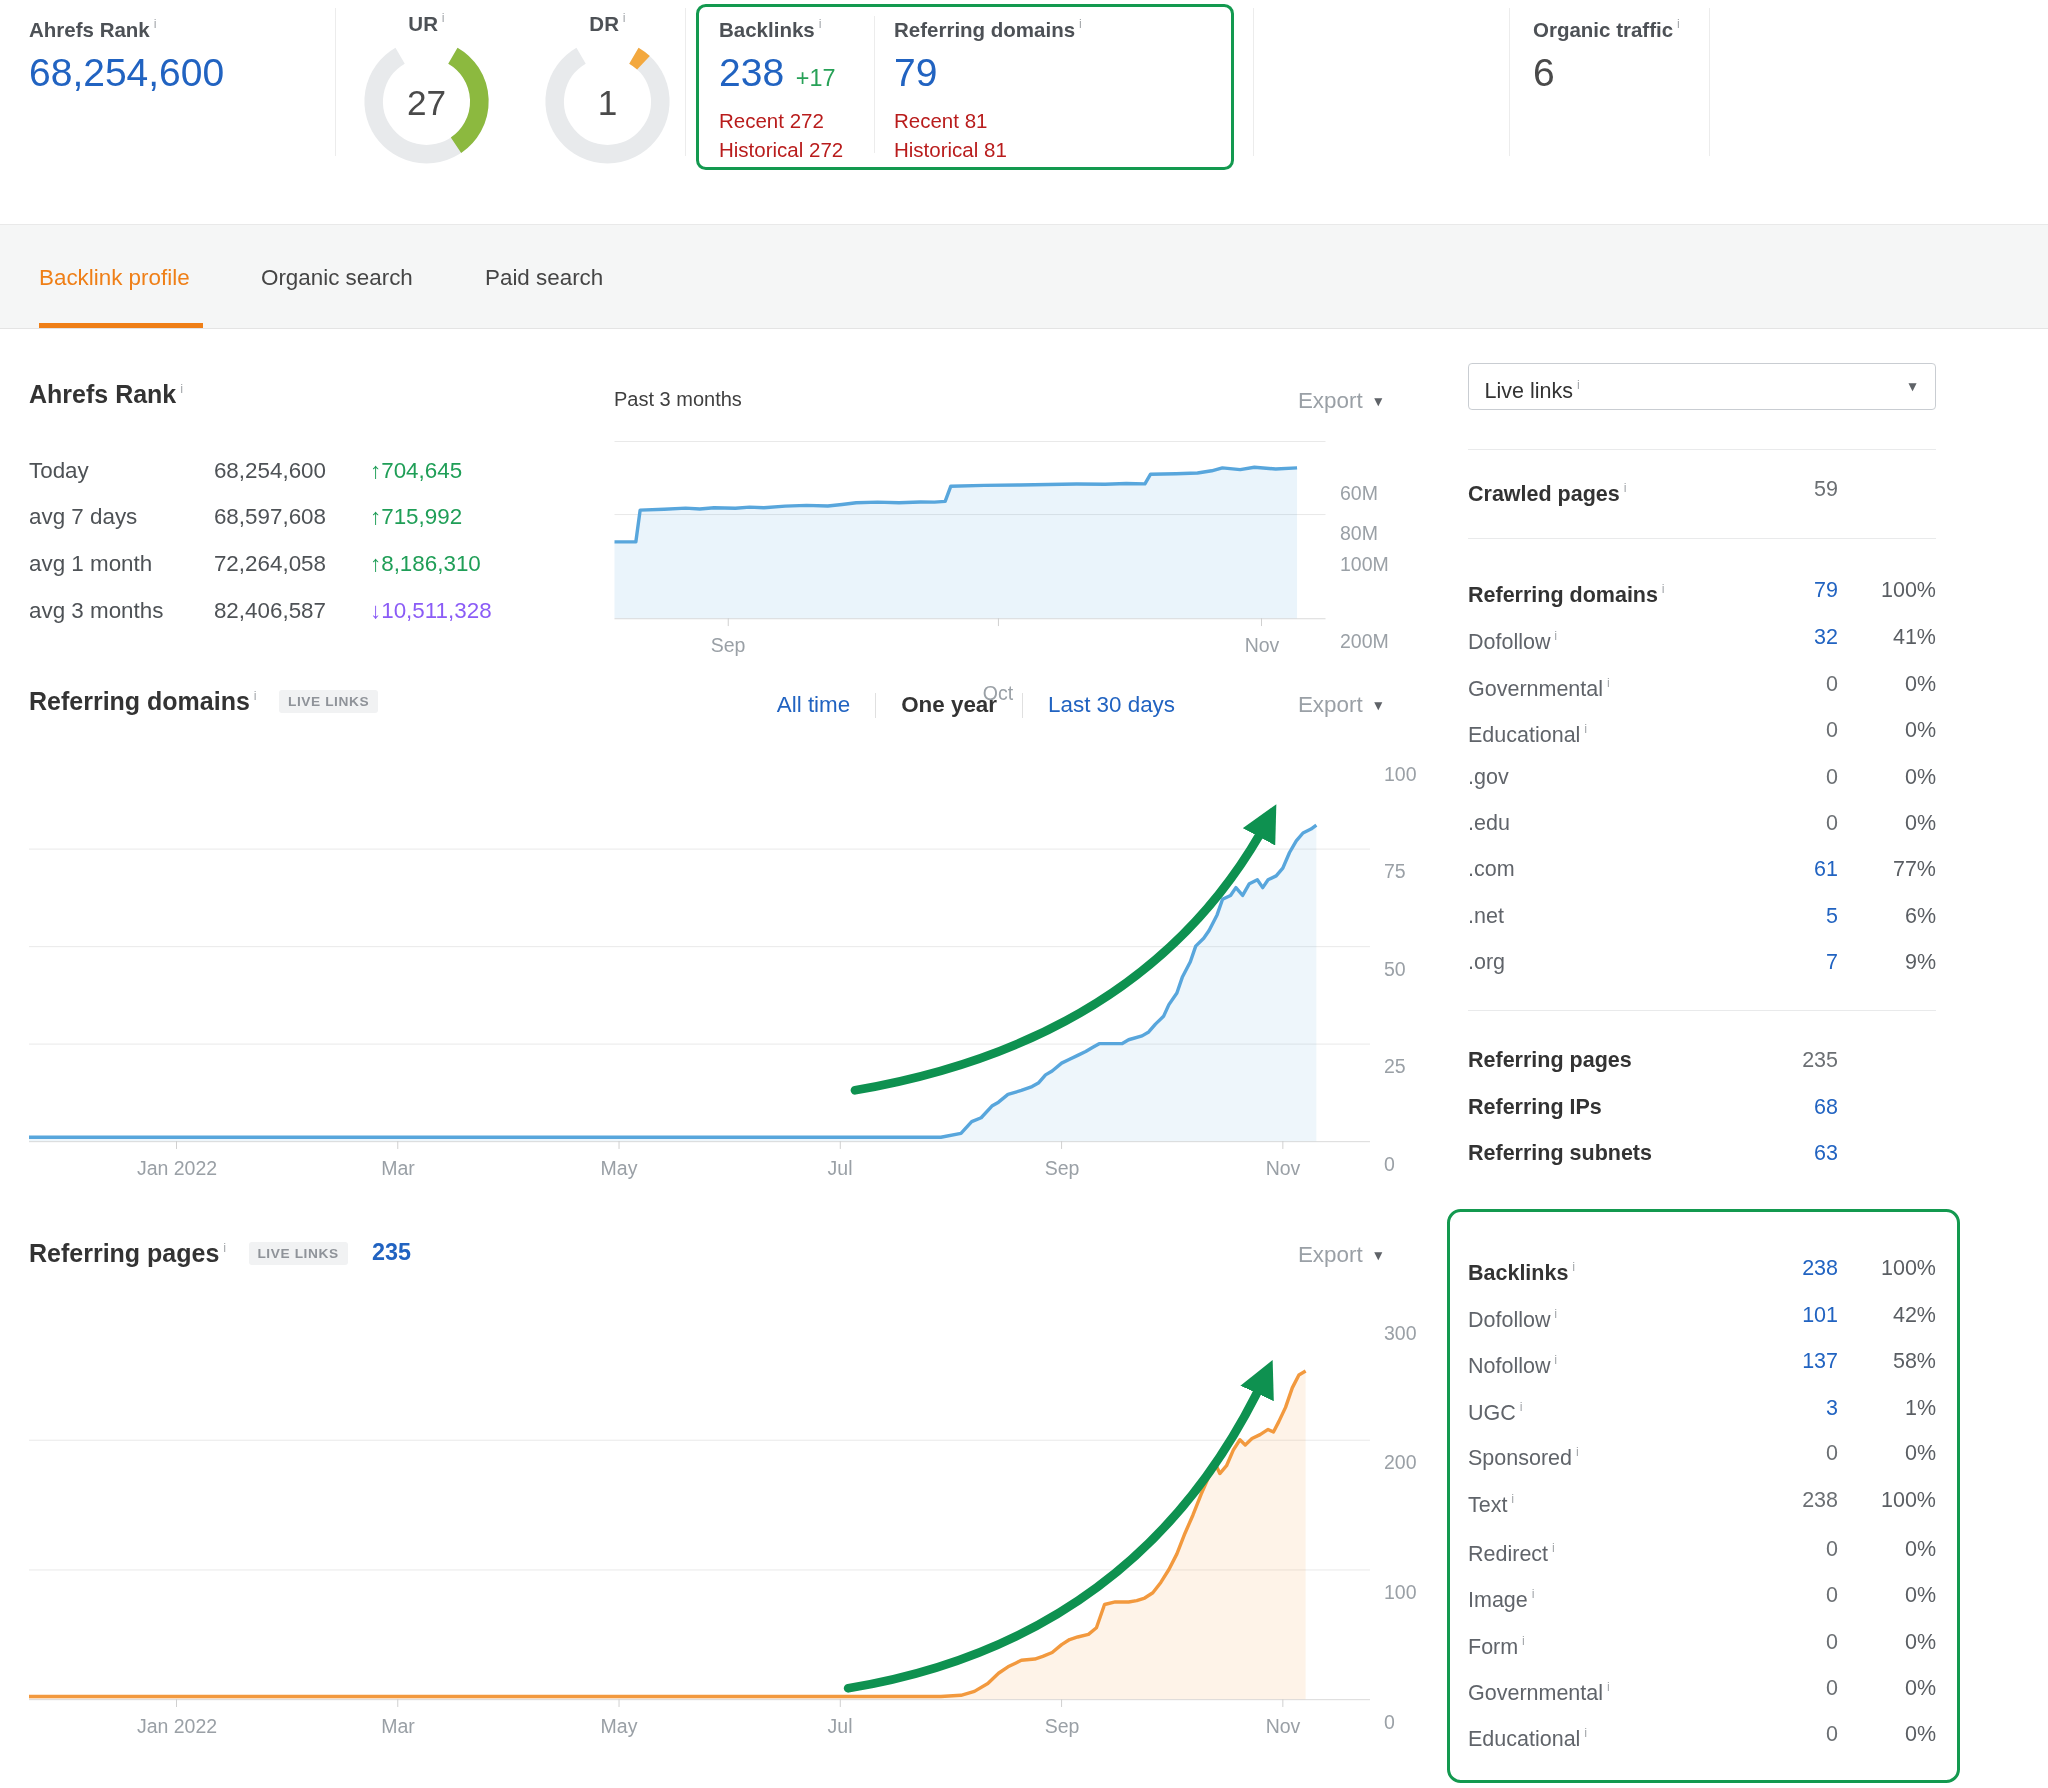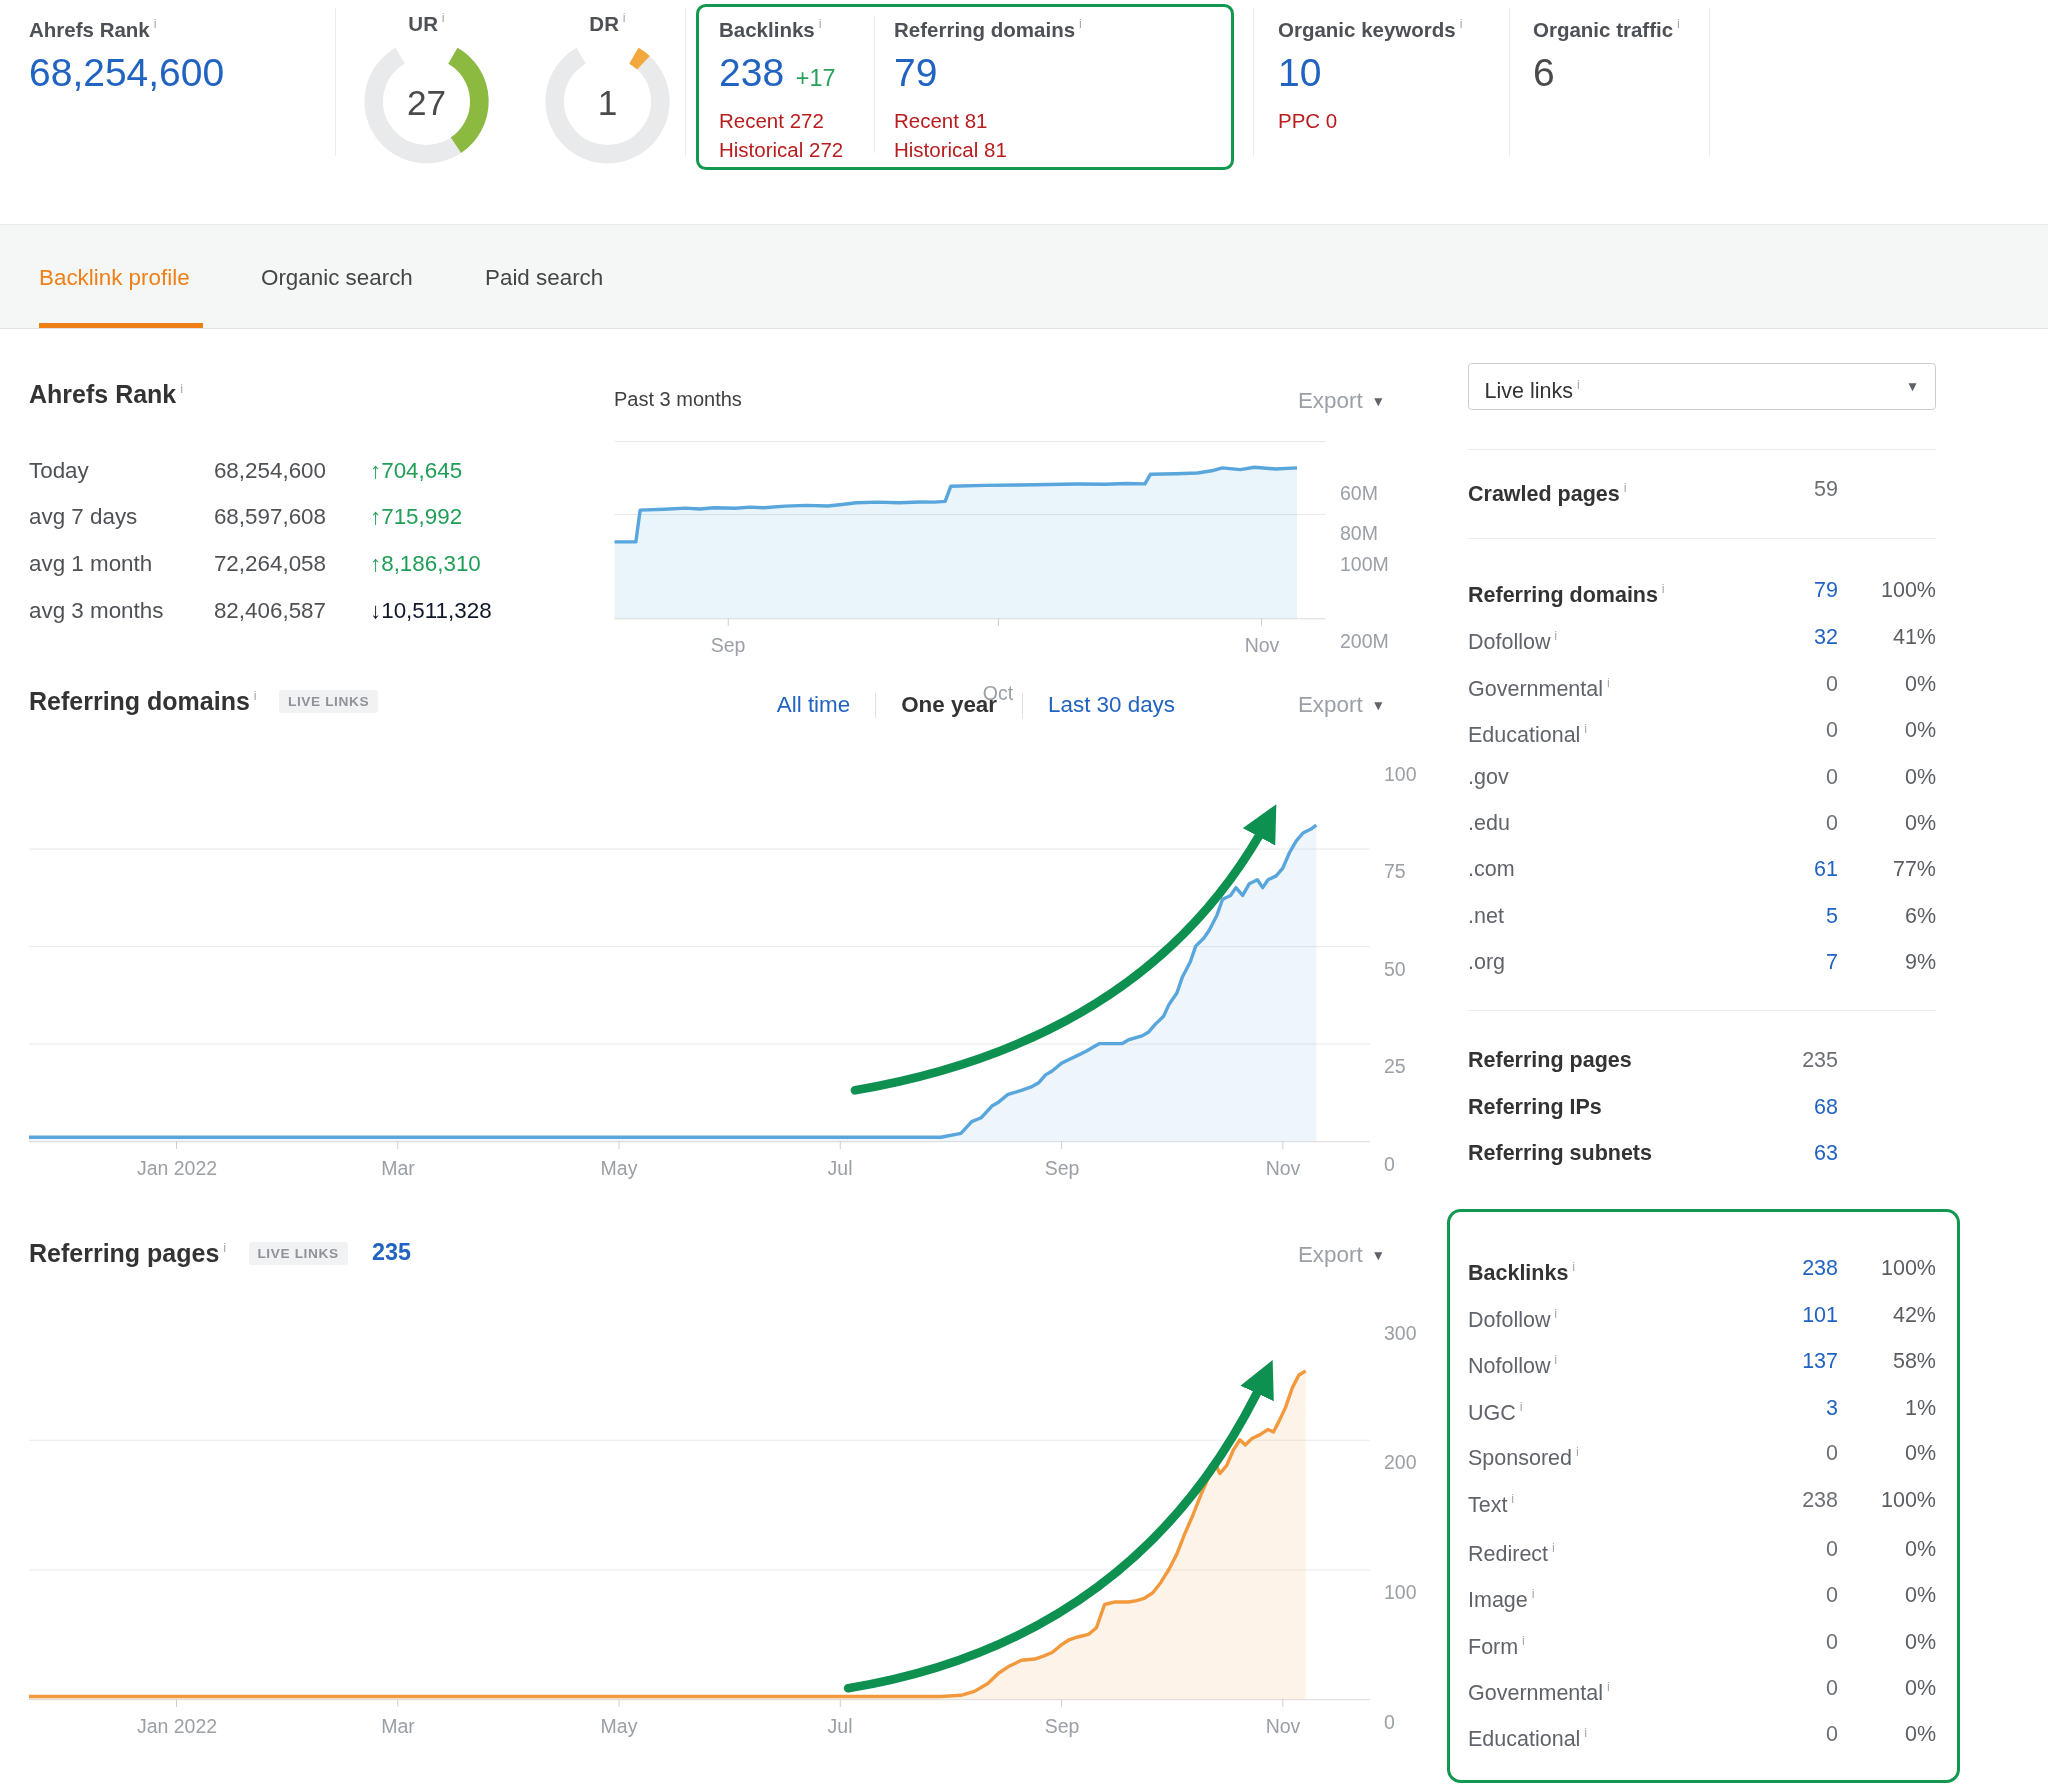--- a/index.html
+++ b/index.html
@@ -31,21 +31,21 @@
   .chart-title{position:absolute;font-size:20px;color:#3f3f3f;white-space:nowrap;}
   .export-wrap{position:absolute;display:flex;justify-content:flex-end;align-items:center;cursor:pointer;}
   .export{color:#9aa0a6;font-size:22.4px;}
   .caret{font-size:13.7px;color:#5f6368;margin-left:8.8px;}
   
   .rrow{position:absolute;height:39px;line-height:39px;font-size:22.4px;color:#4e5256;white-space:nowrap;}
   .rlabel{position:absolute;left:0;}
   .rvalue{position:absolute;left:117px;width:180px;text-align:right;}
   .rchange{position:absolute;left:341px;}
   .chg-up{color:#1f9e57;}
-  .chg-down{color:#0f172a;}
+  .chg-down{color:#8b5cf6;}
   
   .filters{position:absolute;display:flex;justify-content:flex-end;align-items:center;font-size:22.4px;}
   .filt{color:#2163c1;padding:0 25px;cursor:pointer;white-space:nowrap;}
   .filt.active{color:#333;font-weight:700;}
   .fsep{width:1px;height:25px;background:#e0e0e0;}
   
   .chart{position:absolute;}
   .chart svg.gen{position:absolute;left:0;top:0;z-index:1;}
   .ylab{position:absolute;font-size:19.5px;color:#9aa0a6;white-space:nowrap;z-index:3;}
   .xlab{position:absolute;font-size:19.5px;color:#9aa0a6;transform:translateX(-50%);white-space:nowrap;z-index:3;}
@@ -100,25 +100,20 @@
     <div class="sub">Historical 272</div>
   </div>
 
   <div class="cell" style="left:894px">
     <div class="cell-label"><span>Referring domains</span><sup class="i">i</sup></div>
     <div class="big">79</div>
     <div class="sub first">Recent 81</div>
     <div class="sub">Historical 81</div>
   </div>
 
-  <div class="cell" style="left:1278px">
-    <div class="cell-label"><span>Organic keywords</span><sup class="i">i</sup></div>
-    <div class="big">10</div>
-    <div class="sub first">PPC 0</div>
-  </div>
 
   <div class="cell" style="left:1533px">
     <div class="cell-label"><span>Organic traffic</span><sup class="i">i</sup></div>
     <div class="big dark">6</div>
   </div>
 
 </div>
 
 <div class="tabbar">
   <div class="tab" style="left:261px">Organic search</div>

